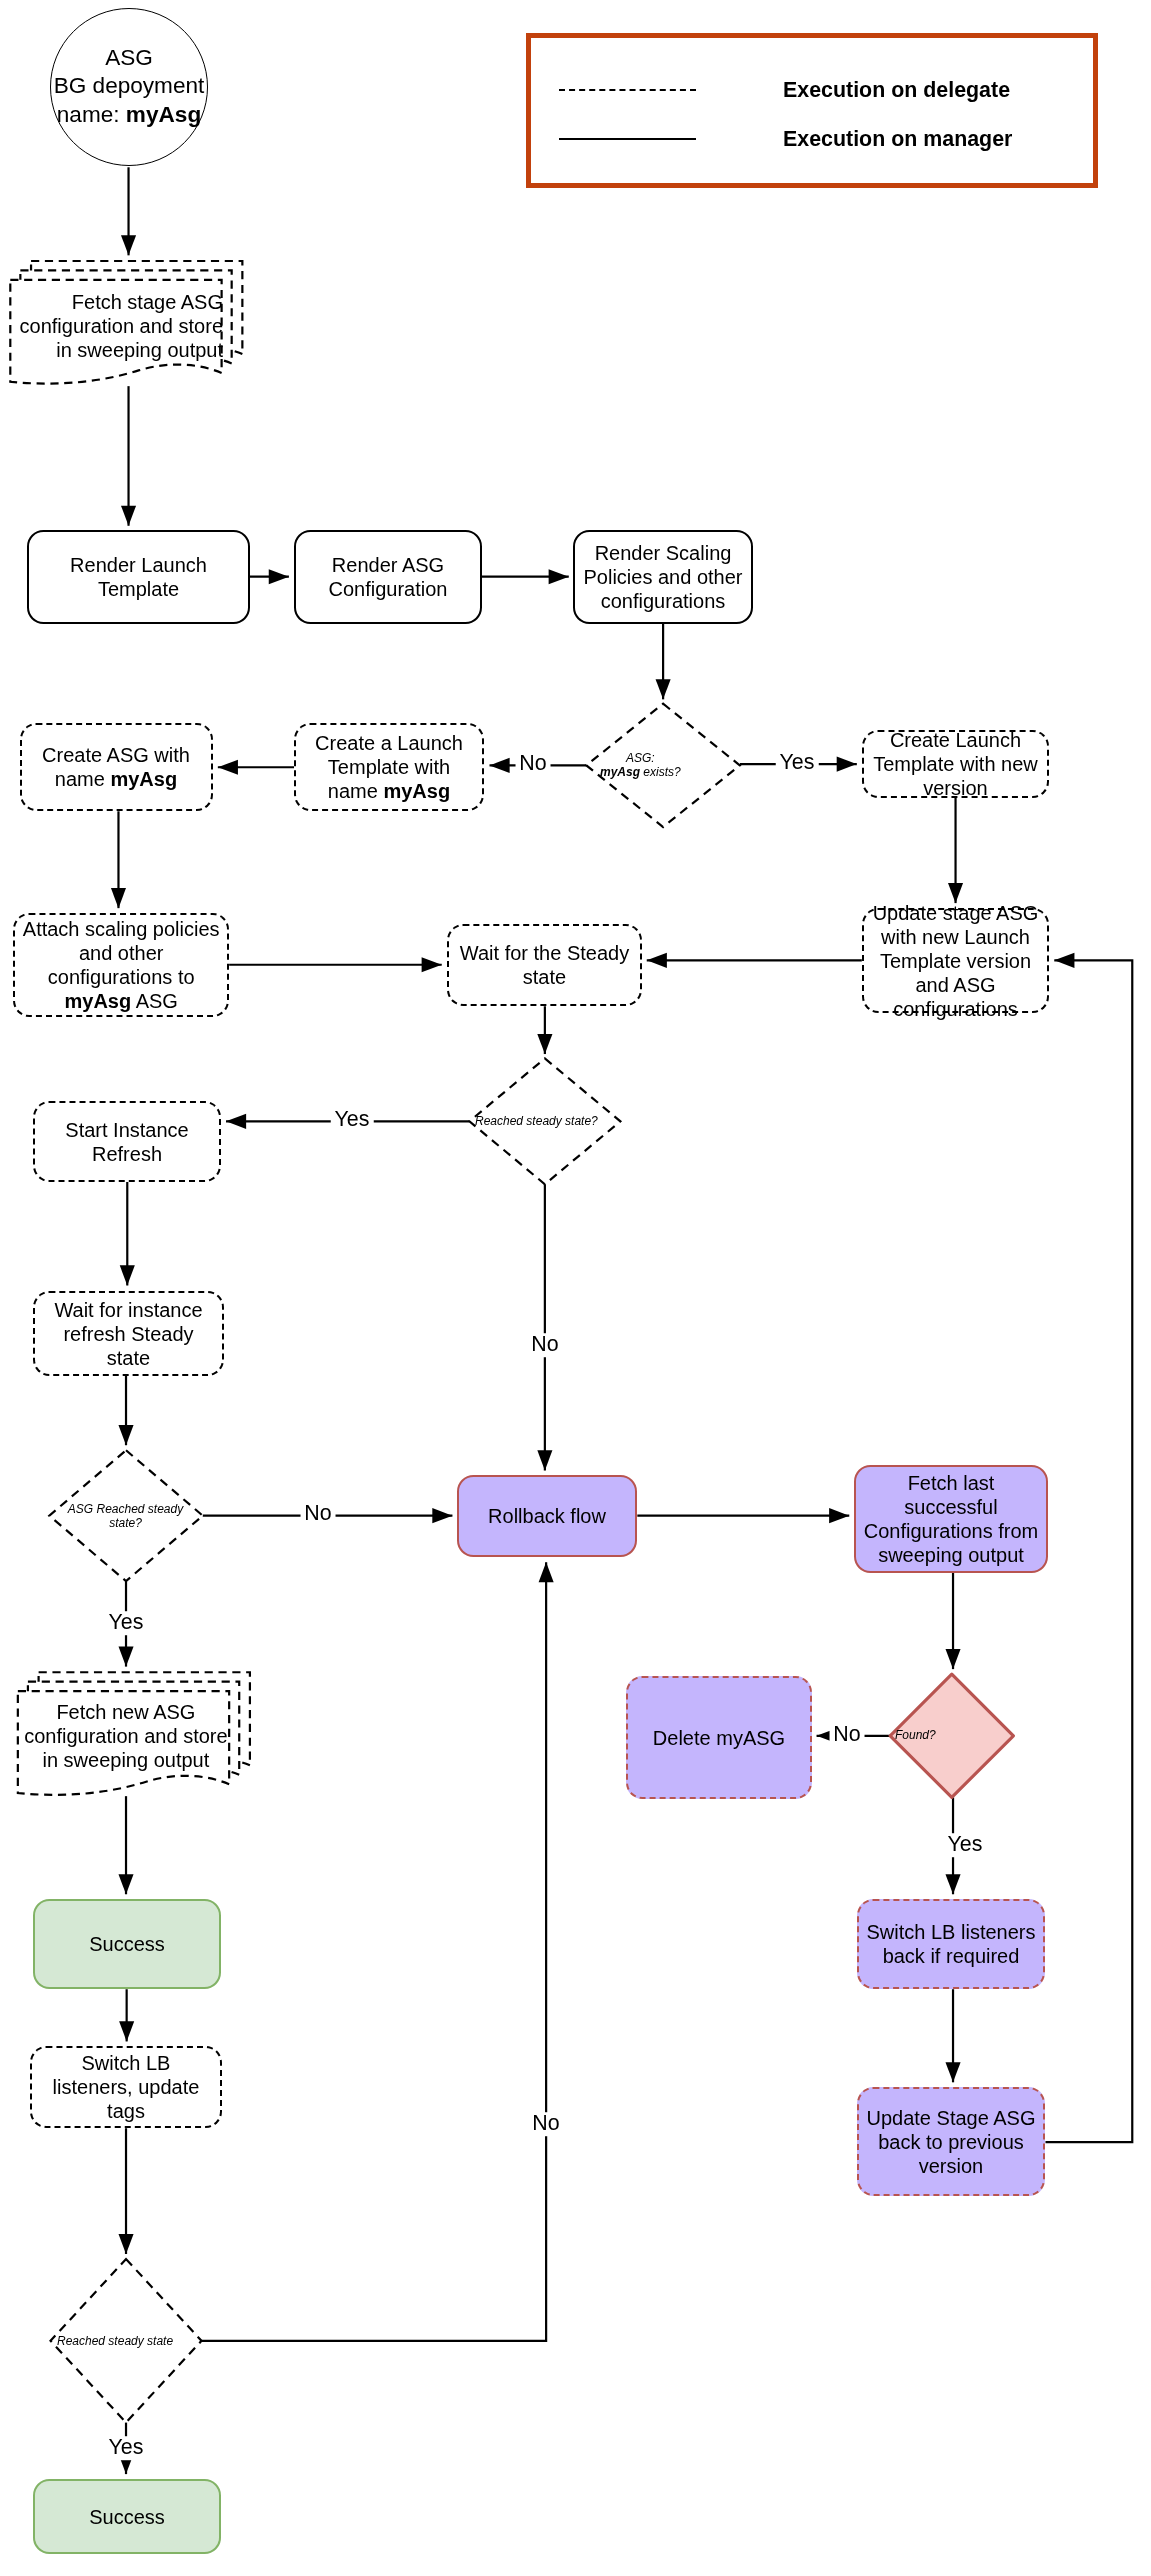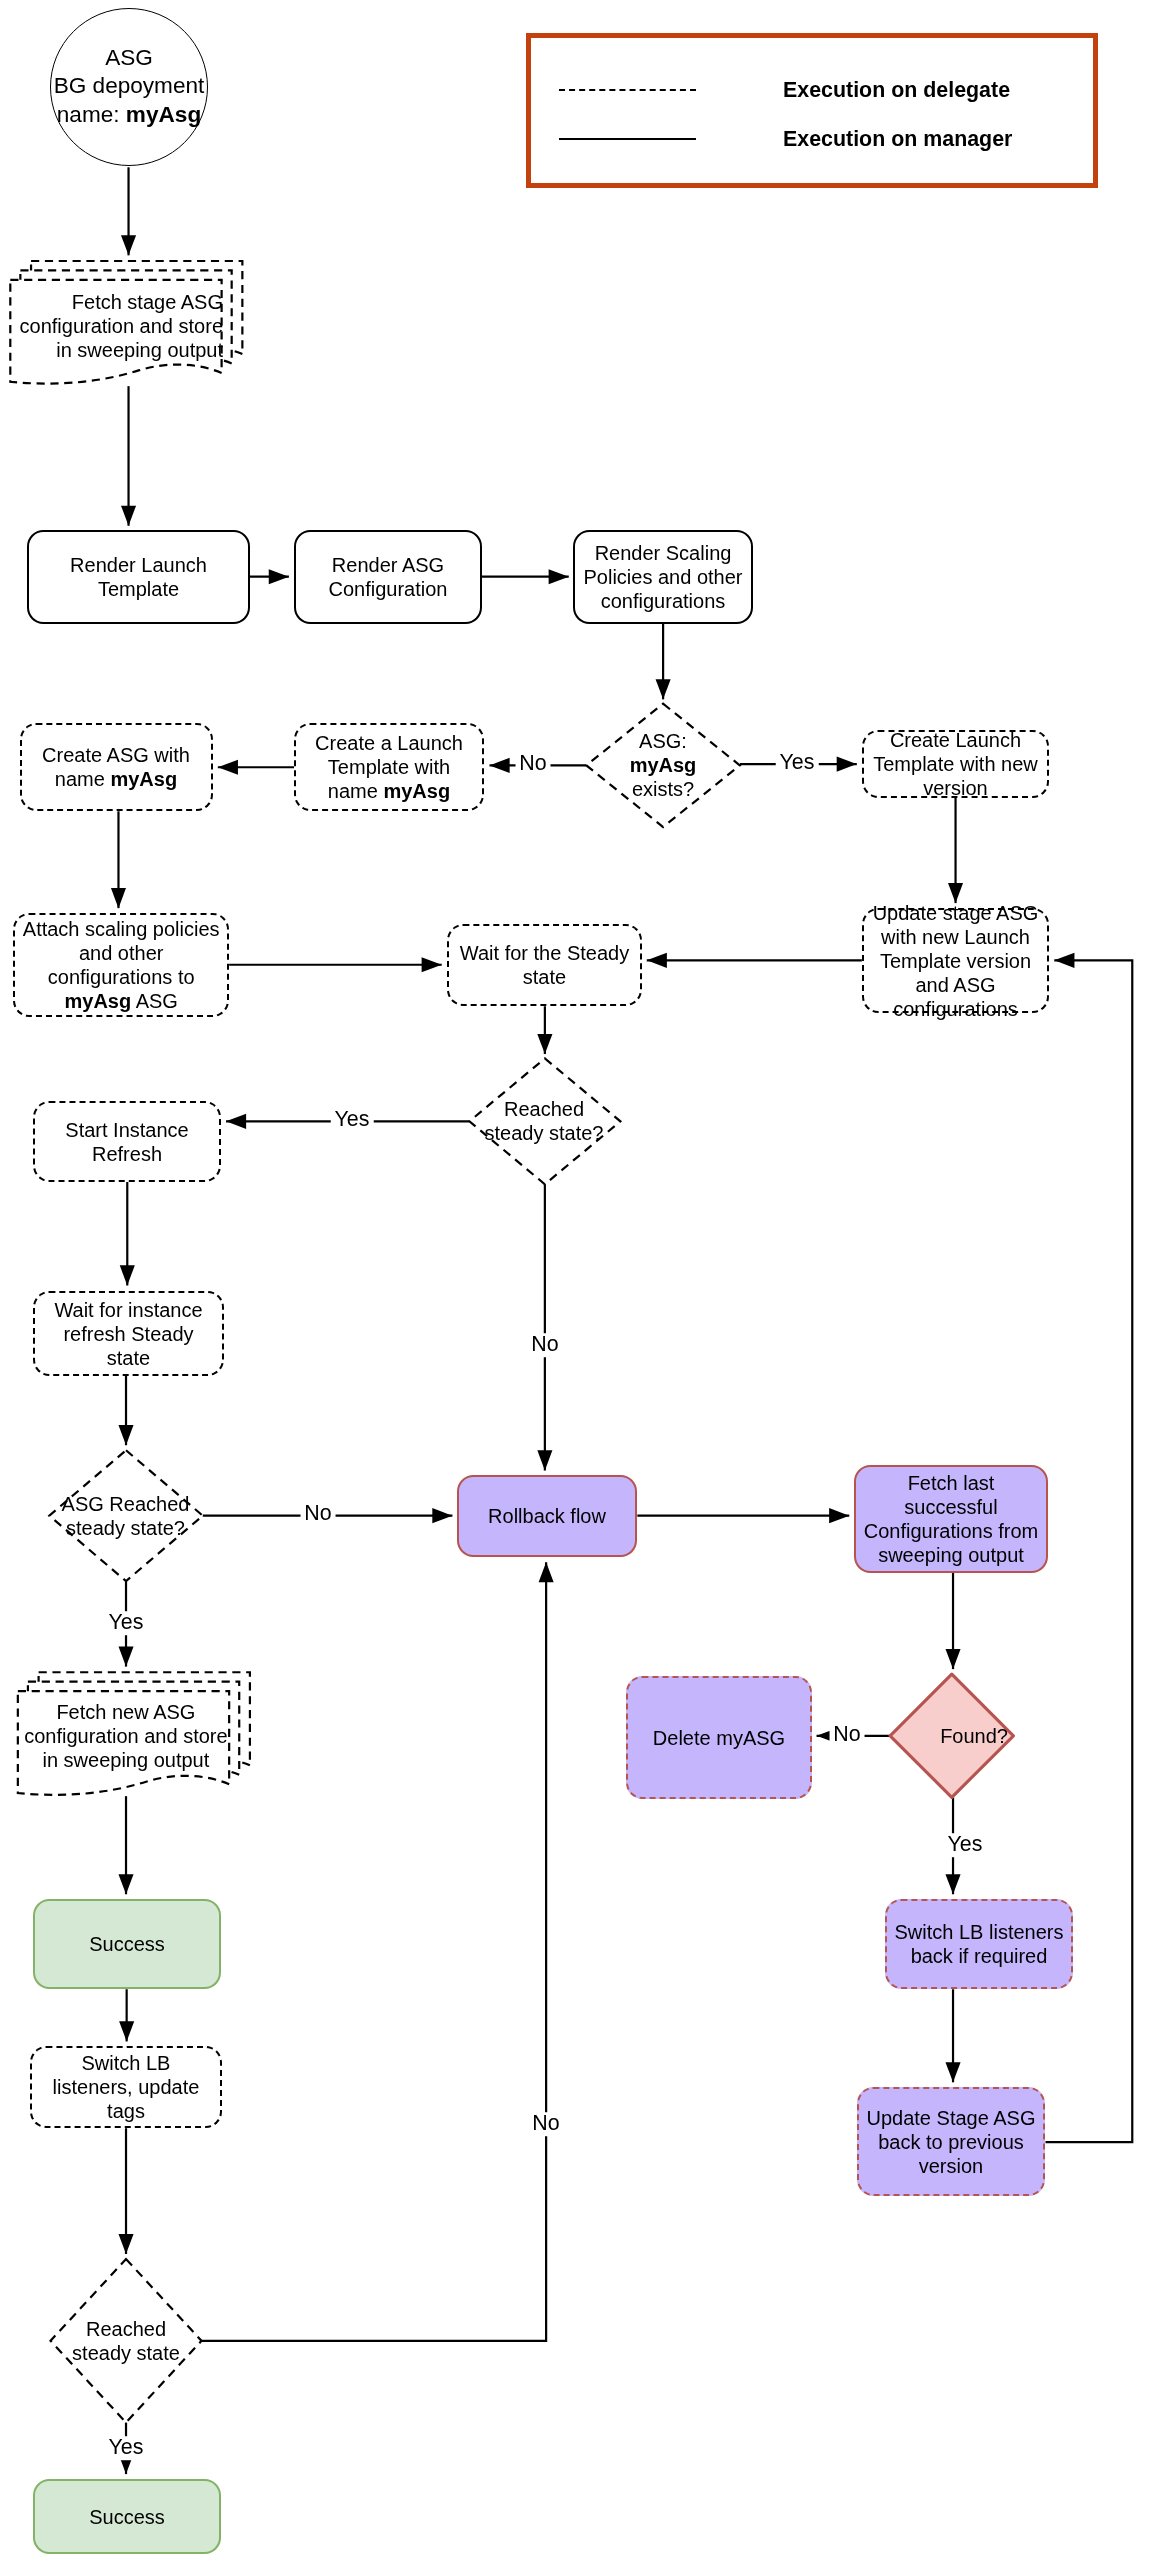--- a/index.html
+++ b/index.html
@@ -21,22 +21,22 @@
   .p-solid  { border:2.5px solid #b85450; }
   .p-dash   { border:2.5px dashed #b85450; }
   .green    { background:#d5e8d4; border:2.5px solid #82b366; }
   .circle {
     position:absolute; z-index:2; box-sizing:border-box;
     width:158px; height:158px; border-radius:50%;
     border:1.9px solid #000; display:flex; align-items:center; justify-content:center;
     text-align:center; font-size:22.6px; line-height:1.25;
   }
   .dlabel {
-    position:absolute; z-index:3; display:flex; align-items:center; justify-content:flex-end;
-    text-align:center; font-size:20px; line-height:1.2; pointer-events:none;
+    position:absolute; z-index:3; display:flex; align-items:center; justify-content:flex-start;
+    text-align:center; font-size:12px; line-height:1.2; pointer-events:none;font-style:italic;
   }
   .elabel {
     position:absolute; z-index:4; transform:translate(-50%,-50%);
     background:#fff; padding:0 3.8px; font-size:21.4px; line-height:1.1;
   }
   .doc-text {
     position:absolute; z-index:3; display:flex; align-items:center; justify-content:center;
     text-align:center; font-size:20px; line-height:1.2;
   }
   .legend {
@@ -177,21 +177,21 @@
 
   <div class="box pink p-solid" style="left:457px; top:1475px; width:180px; height:82px;">
     <span>Rollback flow</span>
   </div>
   <div class="box pink p-solid" style="left:854px; top:1465px; width:194px; height:108px;">
     <span>Fetch last successful Configurations from sweeping output</span>
   </div>
   <div class="box pink p-dash" style="left:626px; top:1676px; width:186px; height:123px;">
     <span>Delete myASG</span>
   </div>
-  <div class="box pink p-dash" style="left:857px; top:1899px; width:188px; height:90px;margin-left:28px;">
+  <div class="box pink p-dash" style="left:857px; top:1899px; width:188px; height:90px;">
     <span>Switch LB listeners back if required</span>
   </div>
   <div class="box pink p-dash" style="left:857px; top:2087px; width:188px; height:109px;">
     <span>Update Stage ASG back to previous version</span>
   </div>
 
   <div class="box green" style="left:33px; top:1899px; width:188px; height:90px;">
     <span>Success</span>
   </div>
   <div class="box b-dash" style="left:30px; top:2046px; width:192px; height:82px;">

